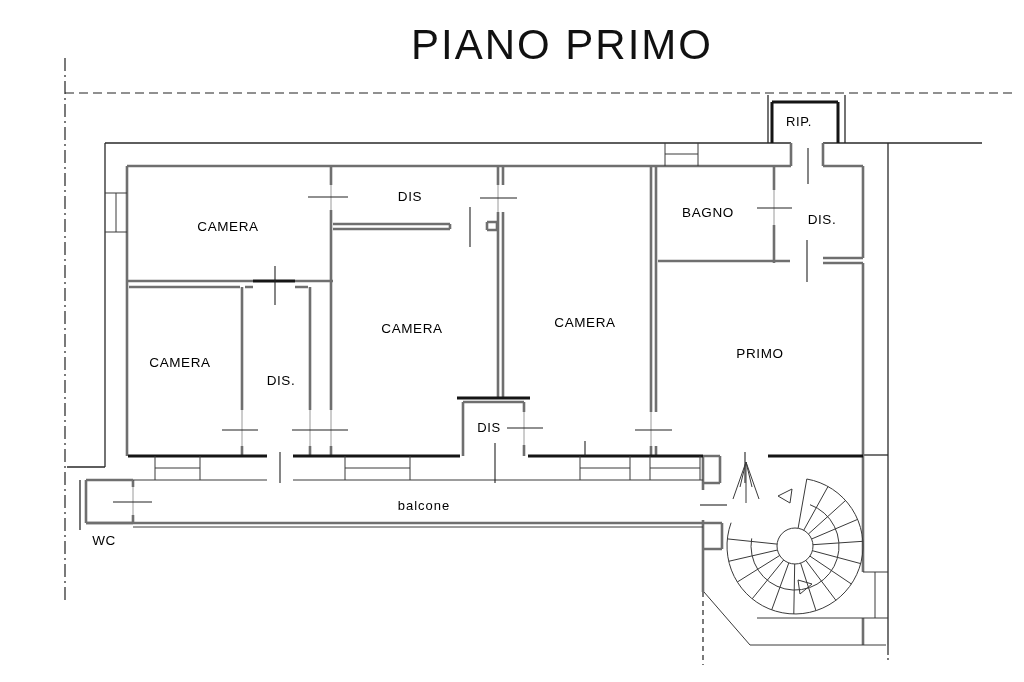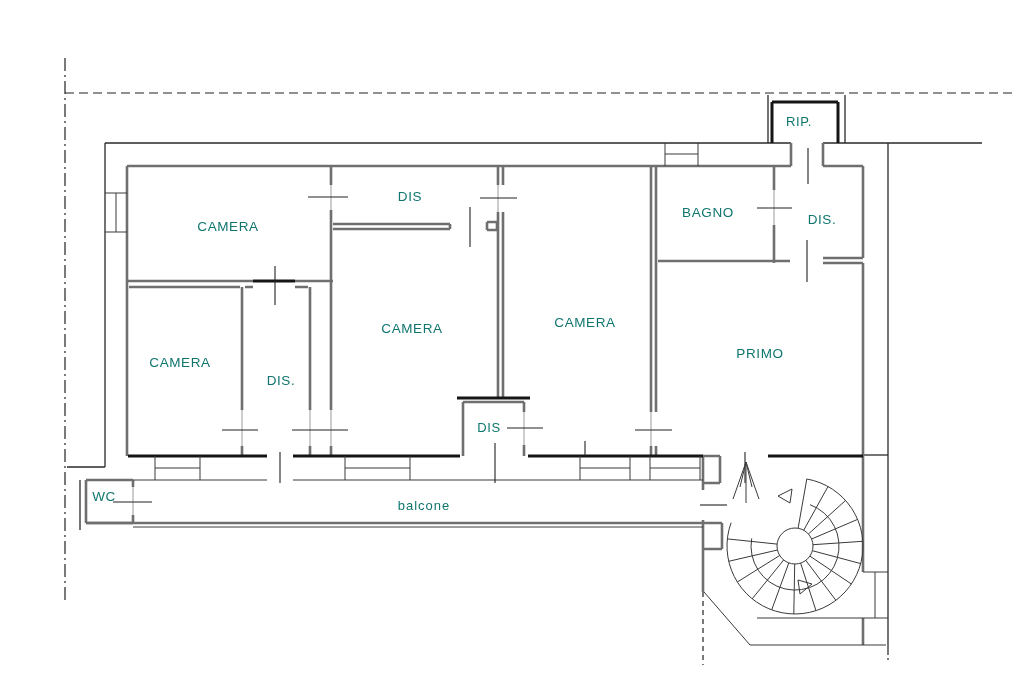--- a/index.html
+++ b/index.html
@@ -3,21 +3,21 @@
 <meta charset="utf-8">
 <style>
   html,body{margin:0;padding:0;background:#fff;}
   #stage{
     position:relative;width:1024px;height:682px;background:#ffffff;
     font-family:"Liberation Sans", sans-serif;overflow:hidden;
   }
   #plan-svg{position:absolute;left:0;top:0;}
   .lbl{
     position:absolute;transform:translate(-50%,-50%);
-    font-size:13.5px;letter-spacing:0.6px;color:#0f766e;white-space:nowrap;
+    font-size:13.5px;letter-spacing:0.6px;color:#000000;white-space:nowrap;
     font-family:"Liberation Sans", sans-serif;
   }
   .lbl.small{font-size:13px;}
   #floor-title{
     position:absolute;left:562px;top:45px;transform:translate(-50%,-50%);
     font-size:42px;letter-spacing:2px;color:#111;white-space:nowrap;
     font-family:"Liberation Sans", sans-serif;font-weight:400;
   }
   svg .env{stroke:#2a2a2a;stroke-width:1.3;fill:none;}
   svg .wall{stroke:#6f6f6f;stroke-width:2.6;fill:none;}
@@ -26,20 +26,21 @@
   svg .tick{stroke:#222;stroke-width:1.1;fill:none;}
   svg .leaf{stroke:#9a9a9a;stroke-width:1;fill:none;}
   svg .bound{stroke:#222;stroke-width:1.2;fill:none;}
   svg .stair{stroke:#3a3a3a;stroke-width:1;fill:none;}
 </style>
 </head>
 <body>
 
 <div id="stage">
 
+  <div id="floor-title">PIANO PRIMO</div>
 
   <svg id="plan-svg" width="1024" height="682" viewBox="0 0 1024 682">
 
     <g>
       <path class="bound" d="M65,93 H1013" stroke-dasharray="9 5"></path>
       <path class="bound" d="M65,58 V600" stroke-dasharray="13 4 2 4"></path>
       <path class="bound" d="M703,592 V665" stroke-dasharray="5 4"></path>
       <path class="bound" d="M888,645 V663" stroke-dasharray="10 3 2 3"></path>
     </g>
 
@@ -154,16 +155,16 @@
   <div class="lbl" style="left:410px;top:196px;">DIS</div>
   <div class="lbl" style="left:412px;top:328px;">CAMERA</div>
   <div class="lbl" style="left:585px;top:322px;">CAMERA</div>
   <div class="lbl" style="left:708px;top:212px;">BAGNO</div>
   <div class="lbl" style="left:822px;top:219px;">DIS.</div>
   <div class="lbl small" style="left:799px;top:121px;">RIP.</div>
   <div class="lbl" style="left:180px;top:362px;">CAMERA</div>
   <div class="lbl" style="left:281px;top:380px;">DIS.</div>
   <div class="lbl small" style="left:489px;top:427px;">DIS</div>
   <div class="lbl" style="left:760px;top:353px;">PRIMO</div>
-  <div class="lbl" style="left:104px;top:496px;">WC</div>
+  <div class="lbl" style="left:104px;top:540px;">WC</div>
   <div class="lbl small" style="left:424px;top:505px;letter-spacing:1px;">balcone</div>
 
 </div>
 
 </body></html>

